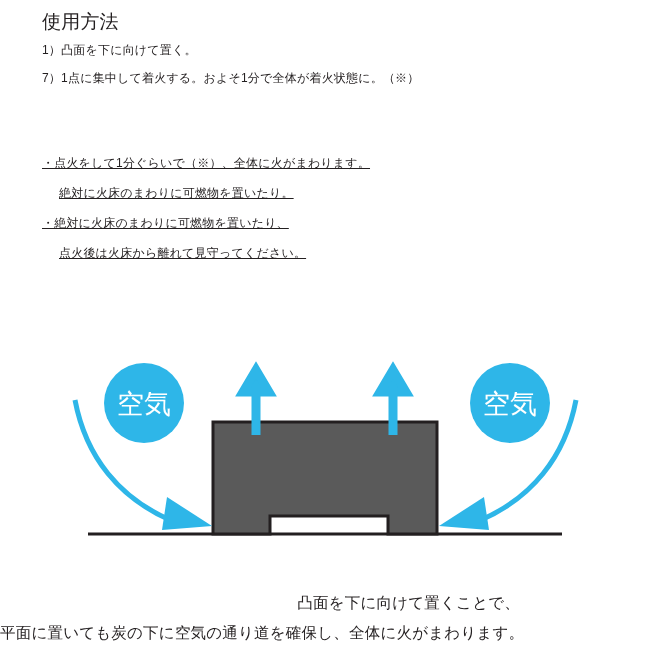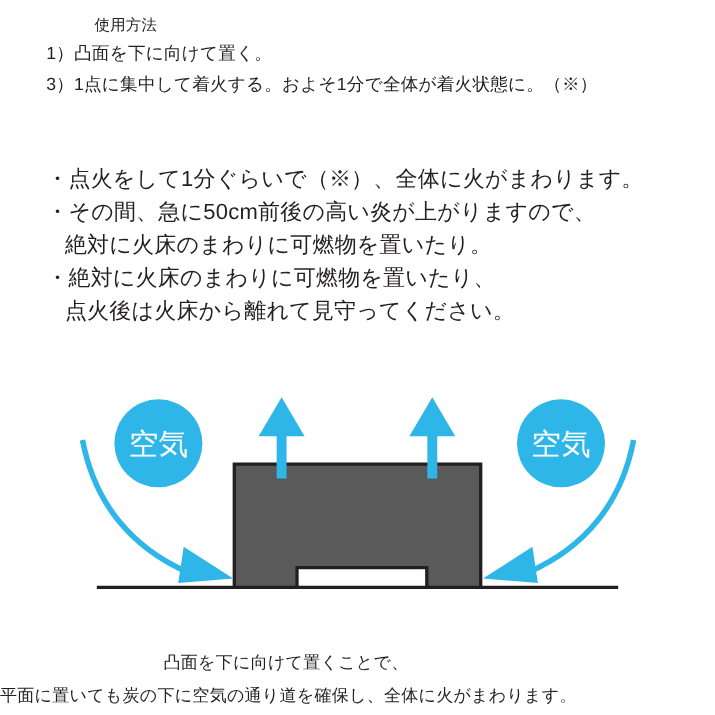--- a/index.html
+++ b/index.html
@@ -21,43 +21,43 @@
   }
 
   
   .instructions {
     position: absolute;
     left: 42px;
     top: 8px;
     width: 580px;
   }
   .instructions .heading {
-    font-size: 14px;
+    font-size: 19px;
     line-height: 28px;
     letter-spacing: 0.2px;
-    margin-left: 44px;
   }
   .instructions .step {
-    font-size: 16px;
+    font-size: 12px;
     line-height: 28px;
     letter-spacing: 0.2px;
     white-space: nowrap;
   }
 
   .notes {
     position: absolute;
     left: 42px;
     top: 148px;
     width: 590px;
   }
   .notes .note-line {
-    font-size: 20px;
+    font-size: 12px;
     line-height: 30px;
     letter-spacing: 0.2px;
     white-space: nowrap;
+    text-decoration: underline;
   }
   .notes .note-line.indent {
     padding-left: 17px;
   }
 
   
   .diagram {
     position: absolute;
     left: 0;
     top: 330px;
@@ -73,43 +73,42 @@
     fill: #ffffff;
     font-weight: normal;
   }
 
   
   .caption {
     position: absolute;
     left: 0;
     top: 588px;
     width: 520px;
-    text-align: center;
+    text-align: right;
   }
   .caption .cap-line {
     font-size: 15.5px;
     line-height: 30px;
     letter-spacing: 0.2px;
     white-space: nowrap;
   }
 </style>
 </head>
 <body>
 
 <div class="page">
 
   <div class="instructions">
     <div class="heading">使用方法</div>
     <div class="step">1）凸面を下に向けて置く。</div>
-    <div class="step">3）1点に集中して着火する。およそ1分で全体が着火状態に。（※）</div>
+    <div class="step">7）1点に集中して着火する。およそ1分で全体が着火状態に。（※）</div>
   </div>
 
   <div class="notes">
     <div class="note-line">・点火をして1分ぐらいで（※）、全体に火がまわります。</div>
-    <div class="note-line">・その間、急に50cm前後の高い炎が上がりますので、</div>
     <div class="note-line indent">絶対に火床のまわりに可燃物を置いたり。</div>
     <div class="note-line">・絶対に火床のまわりに可燃物を置いたり、</div>
     <div class="note-line indent">点火後は火床から離れて見守ってください。</div>
   </div>
 
   <div class="diagram">
     <svg width="650" height="240" viewBox="0 0 650 240" xmlns="http://www.w3.org/2000/svg">
 
       <line x1="88" y1="204" x2="562" y2="204" stroke="#231f20" stroke-width="3"></line>
 

